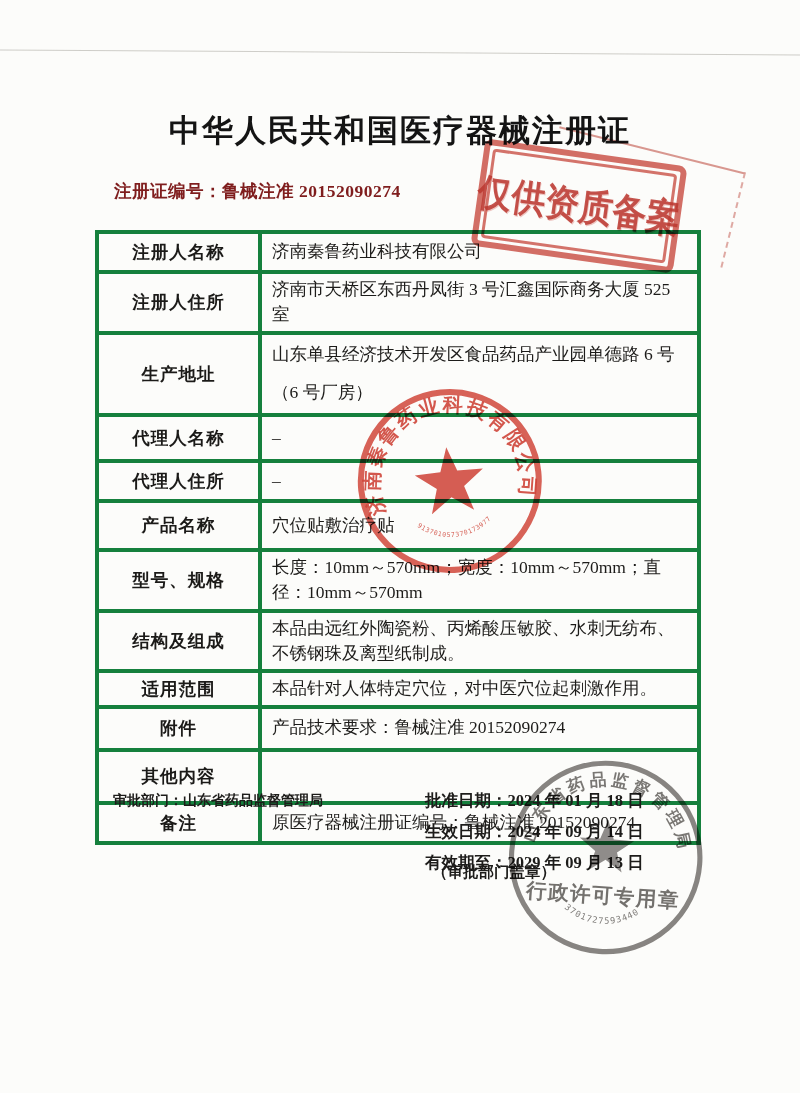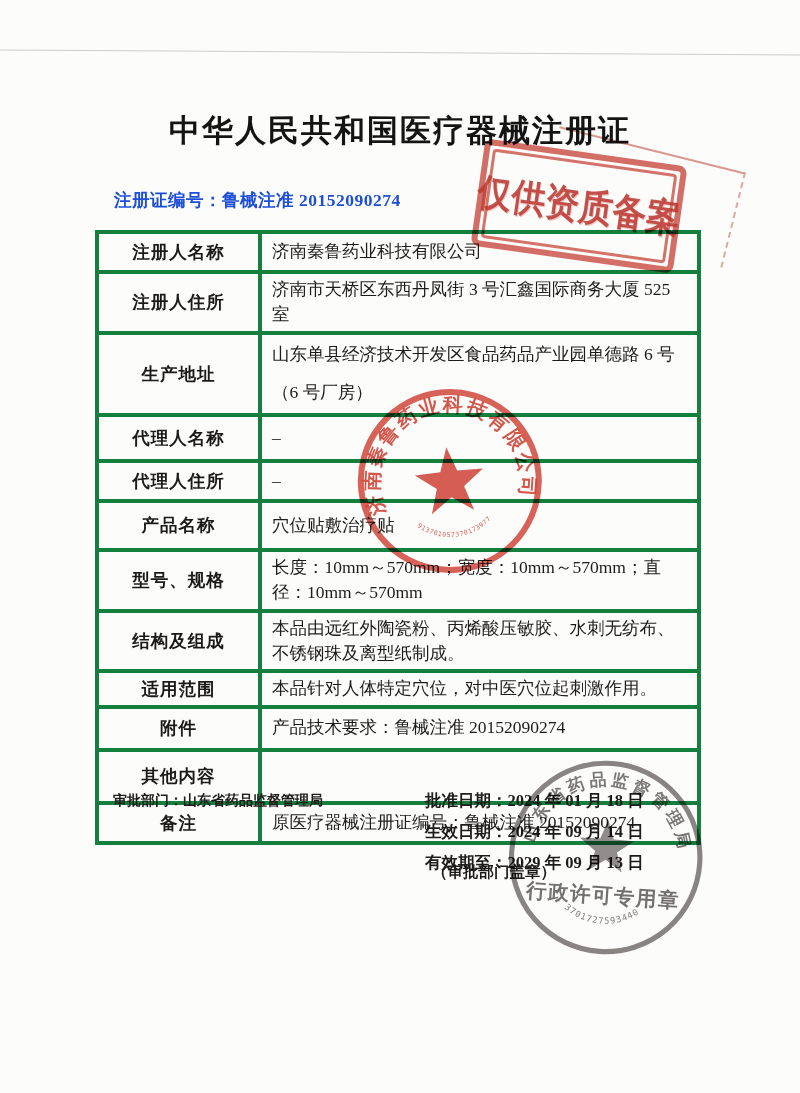--- a/index.html
+++ b/index.html
@@ -12,22 +12,22 @@
   .scan-line{
     position:absolute;left:0;top:52px;width:100%;height:1px;
     background:rgba(150,148,140,.45);transform:rotate(.35deg);
   }
   .doc-title{
     position:absolute;top:110px;left:0;width:100%;
     text-align:center;font-size:31px;font-weight:bold;letter-spacing:2px;
     font-family:"Liberation Sans","DejaVu Sans",sans-serif;color:#141414;
   }
   .cert-line{
-    position:absolute;left:114px;top:188px;font-size:17.5px;font-weight:600;
-    letter-spacing:.5px;color:#1d4ed8;
+    position:absolute;left:114px;top:179px;font-size:17.5px;font-weight:600;
+    letter-spacing:.5px;color:#7f1d1d;
   }
   table.cert{
     position:absolute;left:95px;top:230px;width:606px;
     border-collapse:collapse;table-layout:fixed;
   }
   table.cert td{
     border:4px solid #15803d;font-size:17.5px;vertical-align:middle;
   }
   td.lbl{
     width:157px;text-align:center;font-weight:600;color:#1b1a18;

